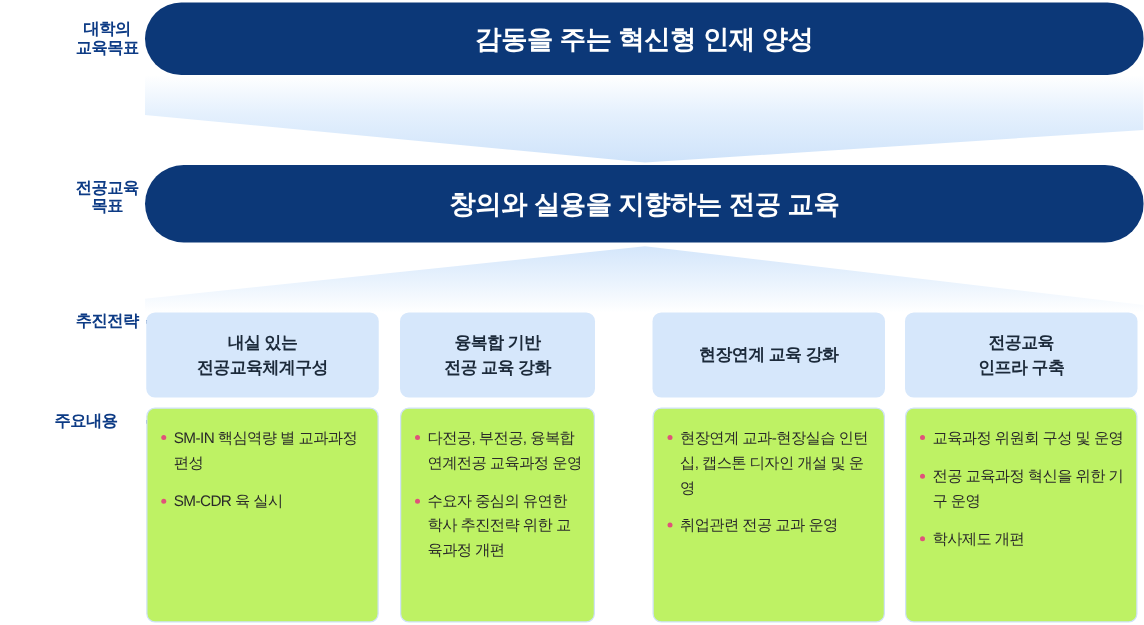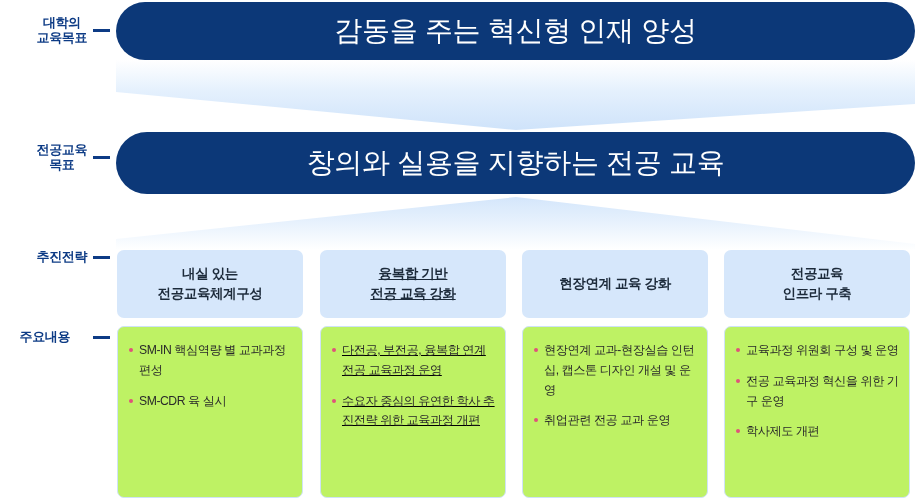--- a/index.html
+++ b/index.html
@@ -24,20 +24,21 @@
   
   .row-label {
     position: absolute;
     display: flex;
     align-items: center;
     justify-content: flex-end;
     gap: 6px;
     color: #0d3b85;
     font-weight: bold;
     white-space: nowrap;
+    margin-left: 24px;
   }
   .row-label .lbl-text {
     text-align: center;
     line-height: 1.18;
     font-size: 13px;
     letter-spacing: -0.4px;
   }
   .row-label .dash {
     display: inline-block;
     width: 17px;
@@ -53,22 +54,22 @@
 
   
   .goal-bar {
     position: absolute;
     background: #0c3878;
     border-radius: 34px;
     display: flex;
     align-items: center;
     justify-content: center;
     color: #ffffff;
-    font-weight: normal;
-    font-size: 28px;
+    font-weight: bold;
+    font-size: 21px;
     letter-spacing: -0.3px;
   }
   #bar-univ-goal  { left: 116px; top: 2px;   width: 799px; height: 58px; }
   #bar-major-goal { left: 116px; top: 132px; width: 799px; height: 62px; text-align: right; }
 
   
   .connector {
     position: absolute;
     pointer-events: none;
   }
@@ -122,21 +123,21 @@
     left: 1px;
     top: 7px;
     width: 4px;
     height: 4px;
     border-radius: 50%;
     background: #e0537a;
   }
 
   
   .col-0 { left: 117px; width: 186px; }
-  .col-1 { left: 320px; width: 186px; text-decoration: underline; }
+  .col-1 { left: 320px; width: 156px; }
   .col-2 { left: 522px; width: 186px; }
   .col-3 { left: 724px; width: 186px; }
 </style>
 </head>
 <body>
 
 <div id="diagram">
 
   <div class="row-label" id="label-univ-goal">
     <span class="lbl-text">

